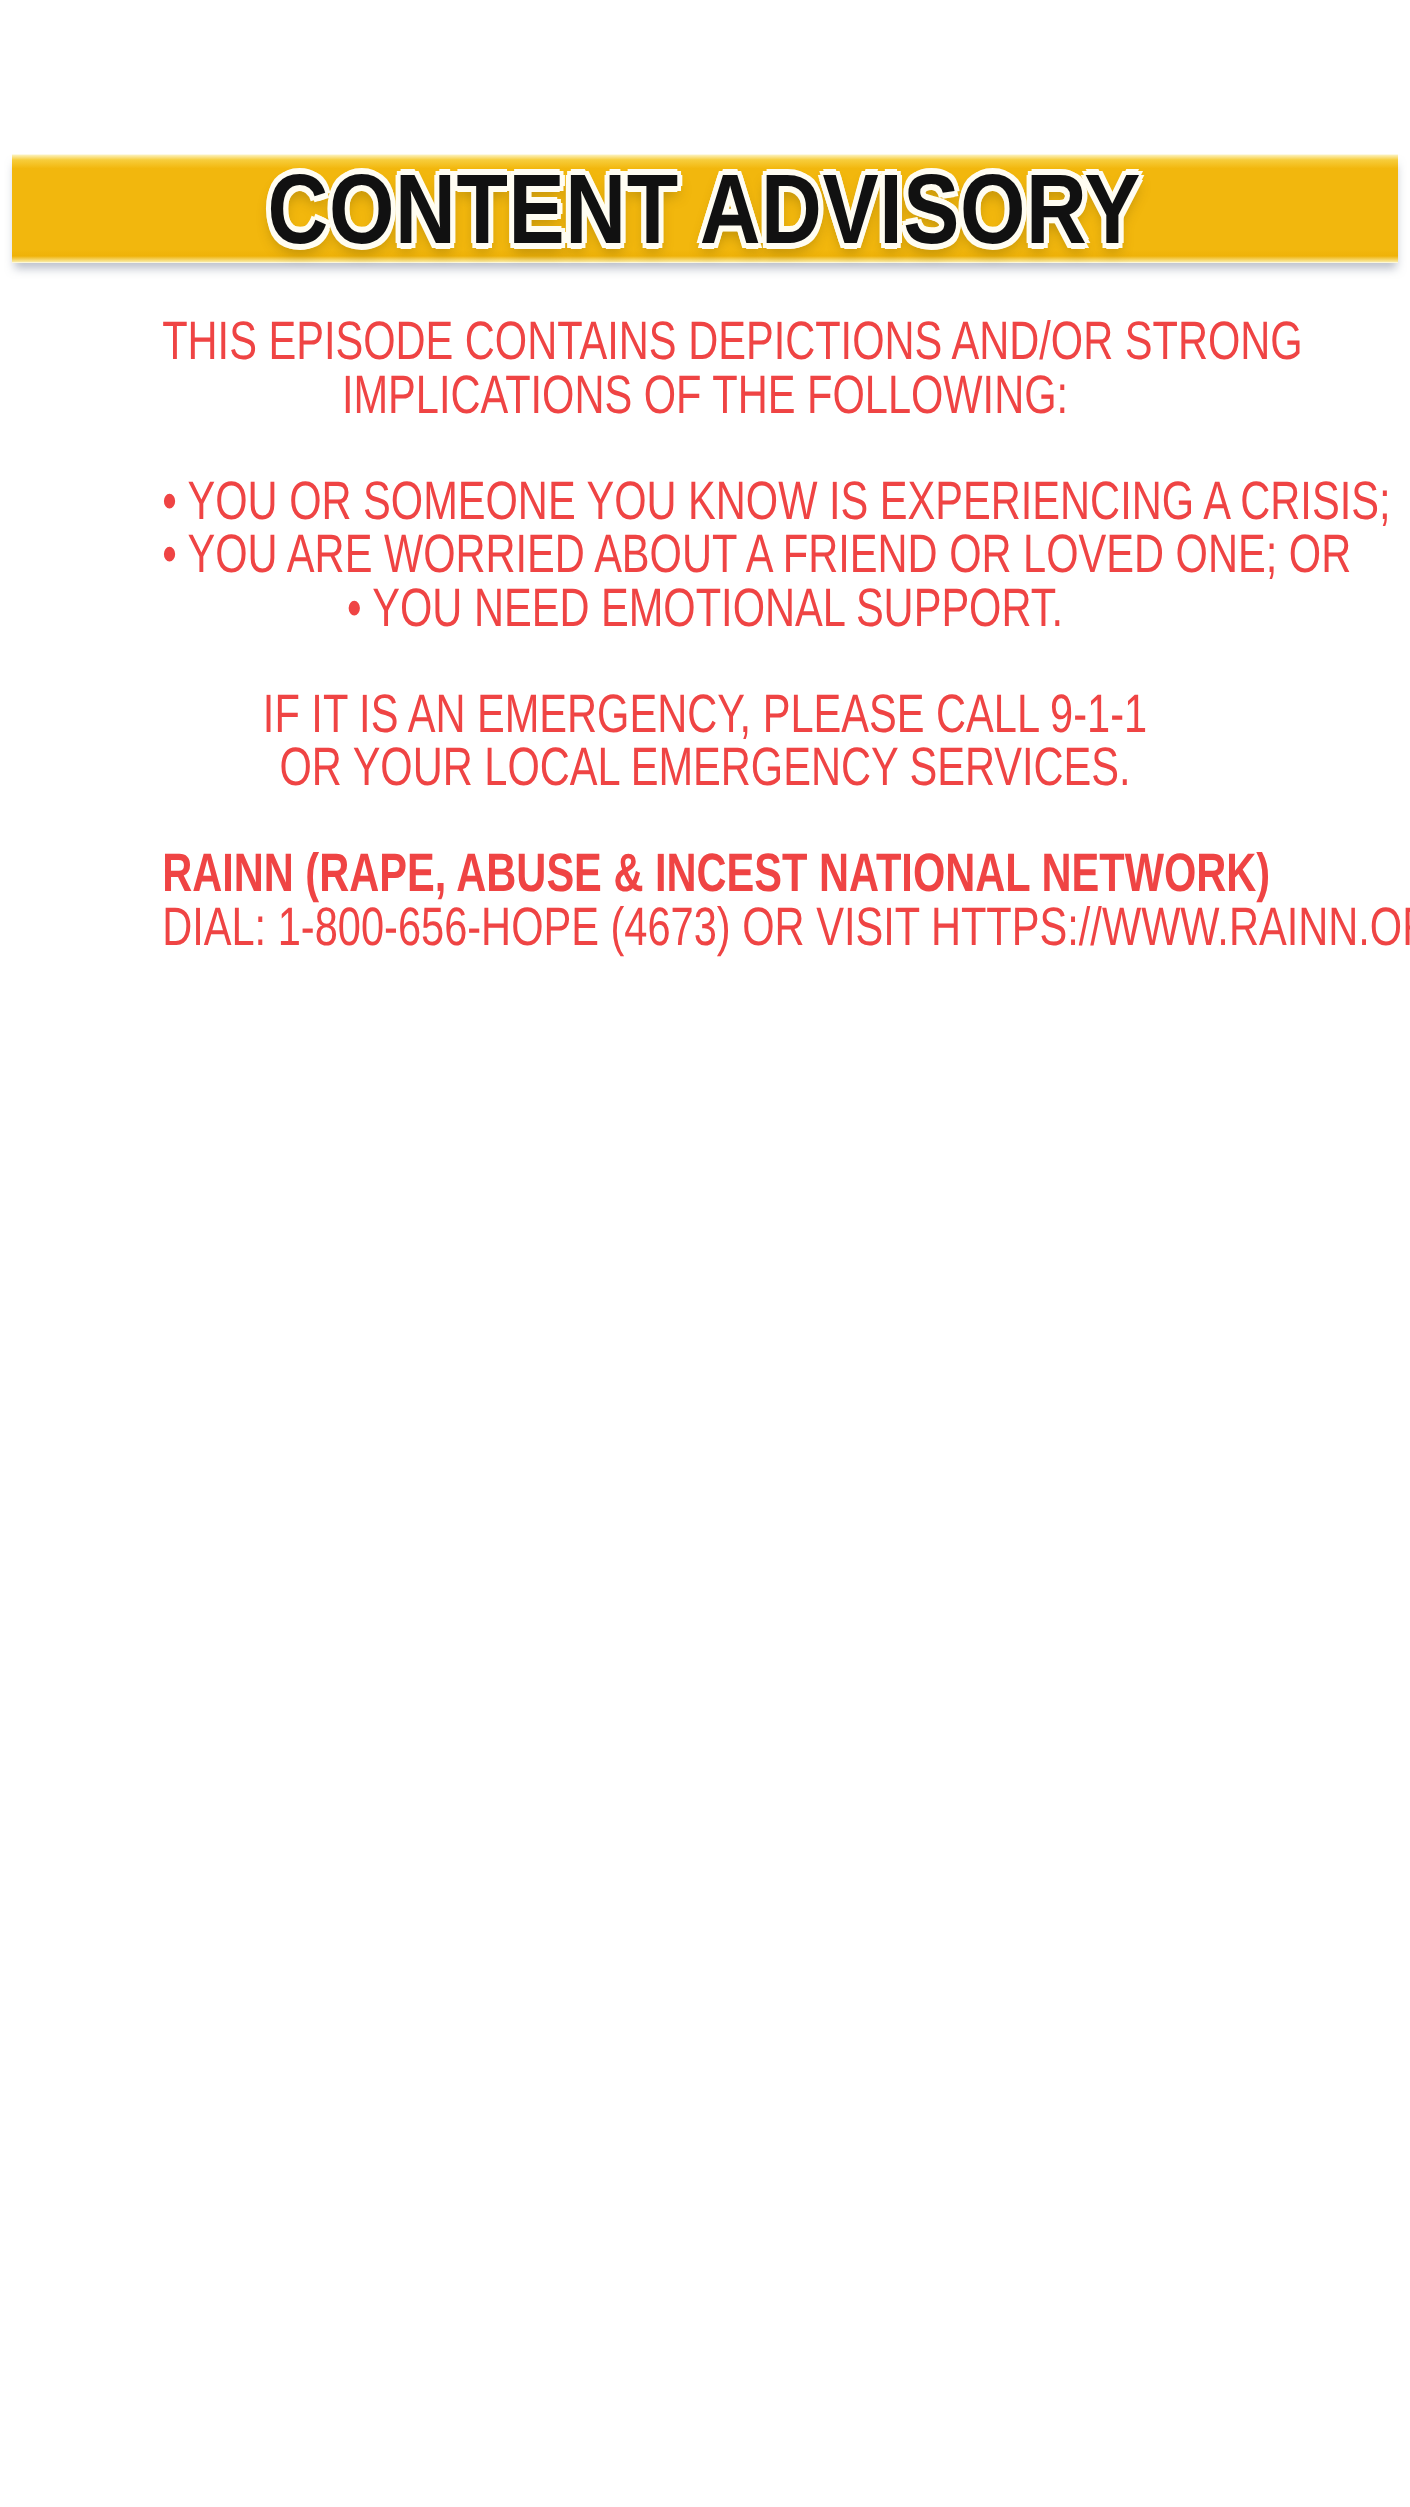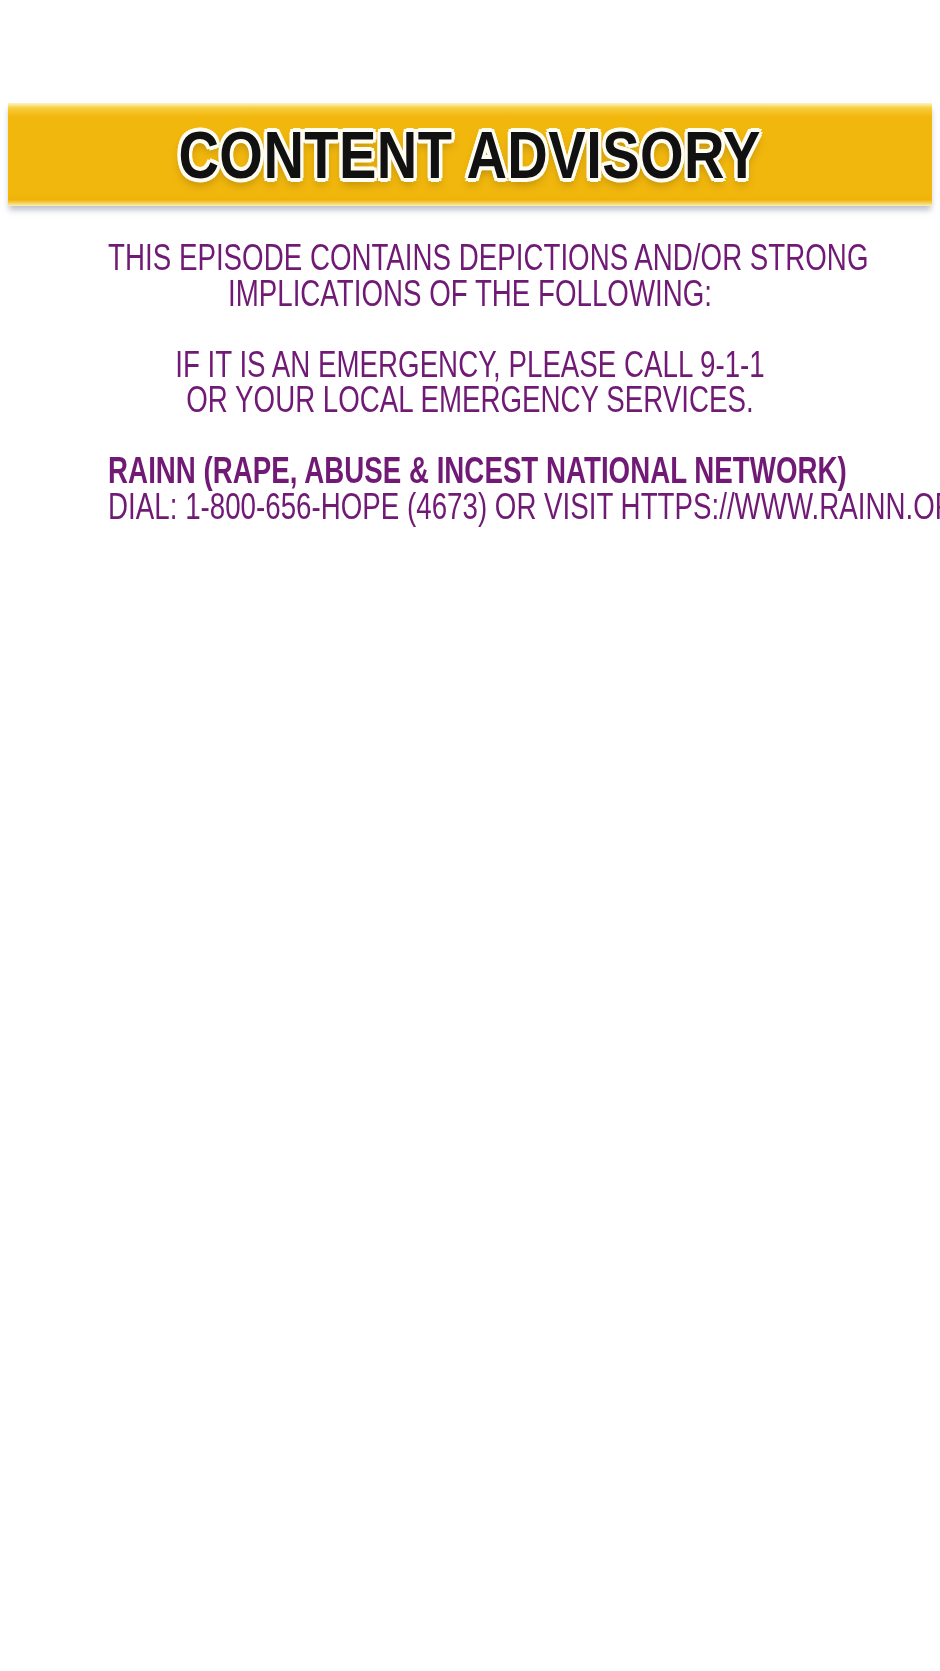--- a/index.html
+++ b/index.html
@@ -10,21 +10,21 @@
     width: 940px;
     height: 1671px;
     background: #FFFFFF;
     overflow-x: hidden;
     font-family: "Liberation Sans", sans-serif;
   }
 
   
   .banner {
     margin: 103px 8px 0 8px;
-    height: 103px;
+    height: 72px;
     background: linear-gradient(180deg,
       #FCF4C5 0%,
       #F7CD3C 5%,
       #F2B70D 13%,
       #F2B70D 88%,
       #EFB208 94%,
       #FBEFAF 100%);
     box-shadow: 0 5px 6px -1px rgba(120, 130, 150, 0.5);
     display: flex;
     align-items: center;
@@ -43,21 +43,21 @@
       -3px  3px 0 #FFFDF2,  3px  3px 0 #FFFDF2,
       -4px  0   0 #FFFDF2,  4px  0   0 #FFFDF2,
        0   -4px 0 #FFFDF2,  0    4px 0 #FFFDF2,
        0    6px 10px rgba(90, 70, 0, 0.4);
   }
 
   
   .advisory {
     margin-top: 34px;
     text-align: center;
-    color: #701a75;
+    color: #ef4444;
   }
   .section {
     margin: 0 0 35.5px 0;
   }
   .section:last-child {
     margin-bottom: 0;
   }
   .line {
     font-size: 36px;
     line-height: 35.5px;
@@ -78,20 +78,25 @@
 
 <div class="advisory">
 
   <div class="section">
     <div class="line">THIS EPISODE CONTAINS DEPICTIONS AND/OR STRONG</div>
     <div class="line">IMPLICATIONS OF THE FOLLOWING:</div>
   </div>
 
 
 
+  <div class="section">
+    <div class="line">• YOU OR SOMEONE YOU KNOW IS EXPERIENCING A CRISIS;</div>
+    <div class="line">• YOU ARE WORRIED ABOUT A FRIEND OR LOVED ONE; OR</div>
+    <div class="line">• YOU NEED EMOTIONAL SUPPORT.</div>
+  </div>
 
   <div class="section">
     <div class="line">IF IT IS AN EMERGENCY, PLEASE CALL 9-1-1</div>
     <div class="line">OR YOUR LOCAL EMERGENCY SERVICES.</div>
   </div>
 
   <div class="section">
     <div class="line bold">RAINN (RAPE, ABUSE &amp; INCEST NATIONAL NETWORK)</div>
     <div class="line">DIAL: 1-800-656-HOPE (4673) OR VISIT HTTPS://WWW.RAINN.ORG/</div>
   </div>

